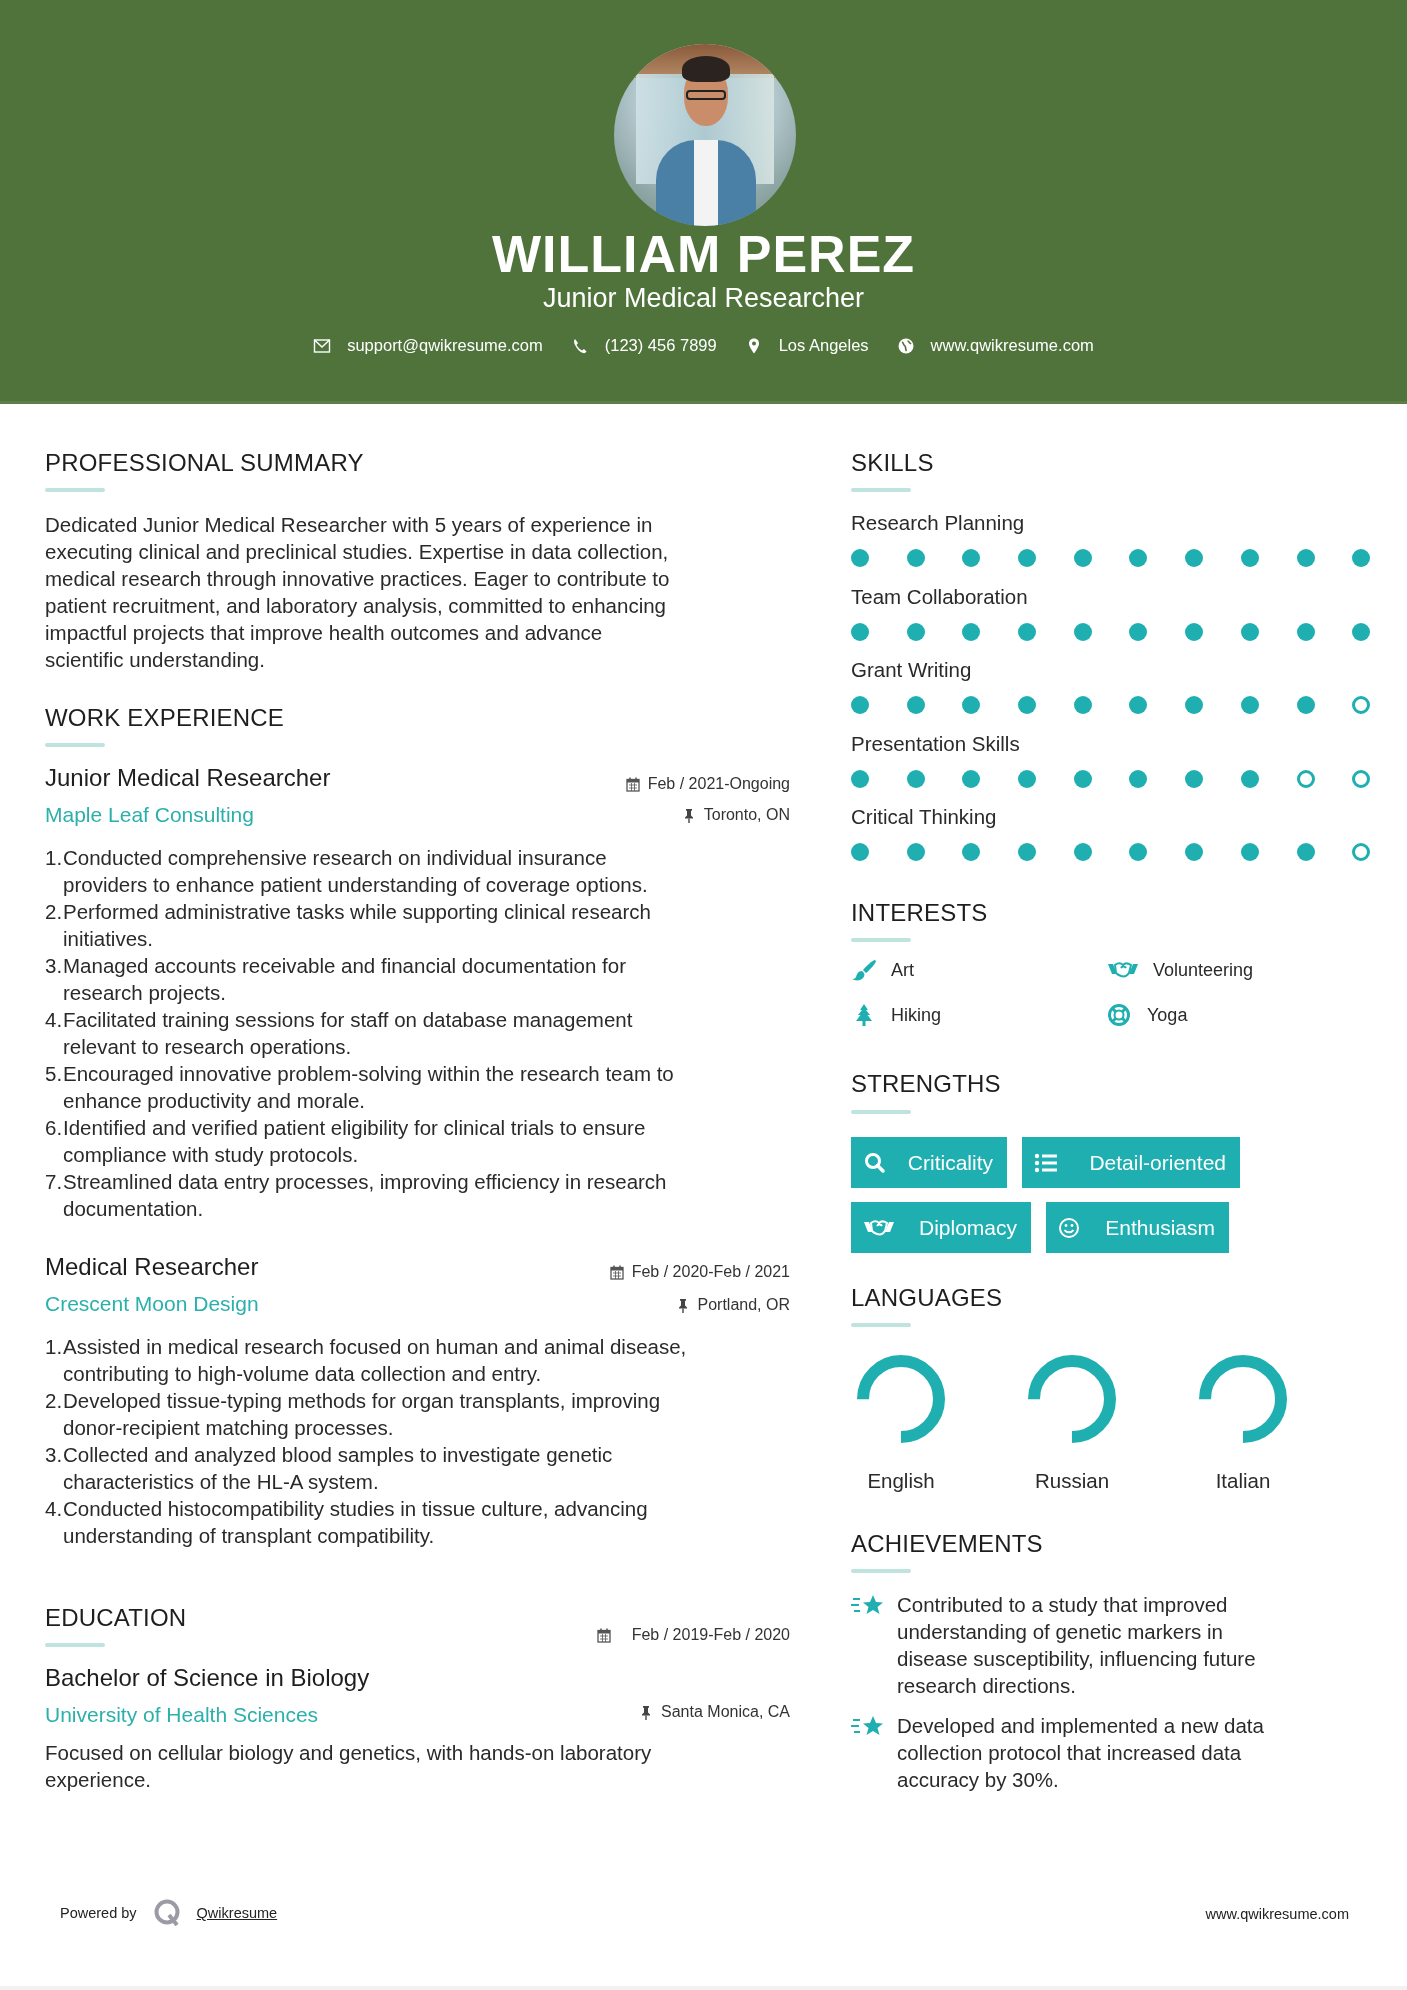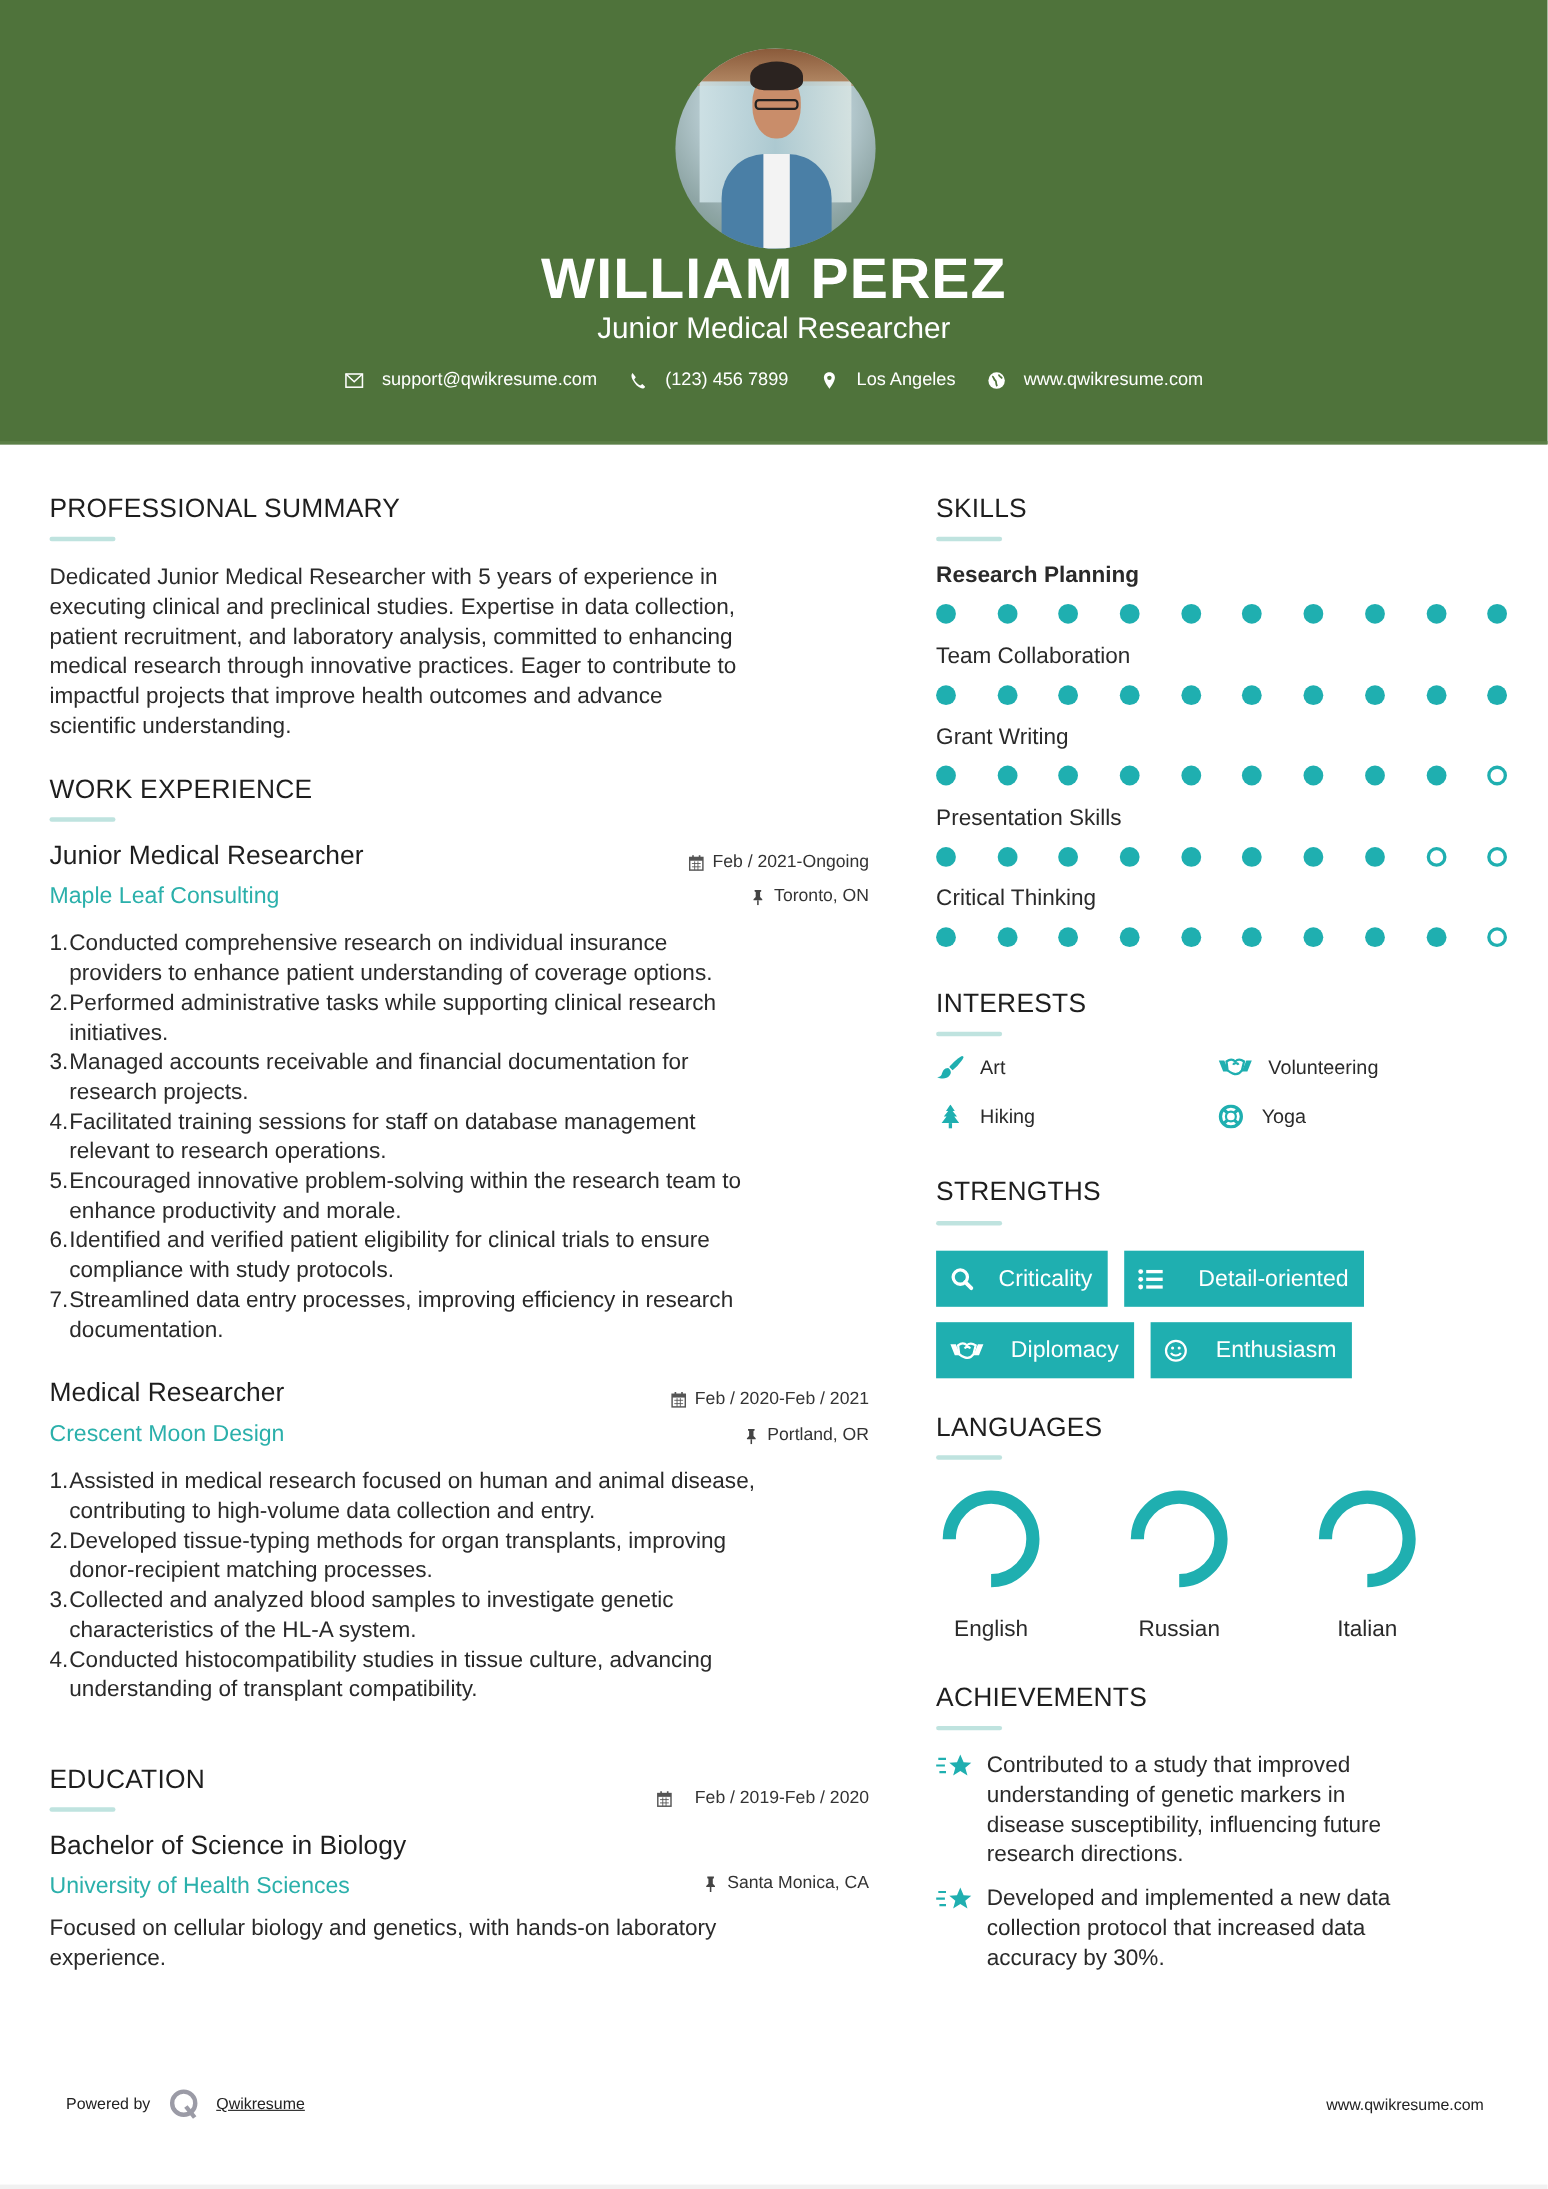--- a/index.html
+++ b/index.html
@@ -107,22 +107,22 @@
       <span>www.qwikresume.com</span>
     </div>
   </div>
 </div>
 
 <div class="section-title" style="left:45px; top:449px;">PROFESSIONAL SUMMARY</div>
 <div class="underline" style="left:45px; top:488px;"></div>
 <div class="para" style="left:45px; top:511px; width:760px;">
   <div>Dedicated Junior Medical Researcher with 5 years of experience in</div>
   <div>executing clinical and preclinical studies. Expertise in data collection,</div>
+  <div>medical research through innovative practices. Eager to contribute to</div>
   <div>patient recruitment, and laboratory analysis, committed to enhancing</div>
-  <div>medical research through innovative practices. Eager to contribute to</div>
   <div>impactful projects that improve health outcomes and advance</div>
   <div>scientific understanding.</div>
 </div>
 
 <div class="section-title" style="left:45px; top:704px;">WORK EXPERIENCE</div>
 <div class="underline" style="left:45px; top:743px;"></div>
 
 <div class="job-title" style="left:45px; top:764px;">Junior Medical Researcher</div>
 <div class="meta" style="right:617px; top:775px;">
   <svg class="m-icon" viewBox="0 0 14 15">
@@ -245,21 +245,21 @@
 </div>
 <div class="para" style="left:45px; top:1739px; width:760px;">
   <div>Focused on cellular biology and genetics, with hands-on laboratory</div>
   <div>experience.</div>
 </div>
 
 <div class="section-title" style="left:851px; top:449px;">SKILLS</div>
 <div class="underline" style="left:851px; top:488px;"></div>
 
 <div id="skills-container">
-    <div class="skill-label" style="left: 851px; top: 511px; font-weight: bold;">Research Planning</div>
+    <div class="skill-label" style="left: 851px; top: 511px;">Research Planning</div>
     <div class="dots" style="left: 851px; top: 549px;">
       <span class="dot filled"></span>
       <span class="dot filled"></span>
       <span class="dot filled"></span>
       <span class="dot filled"></span>
       <span class="dot filled"></span>
       <span class="dot filled"></span>
       <span class="dot filled"></span>
       <span class="dot filled"></span>
       <span class="dot filled"></span>

